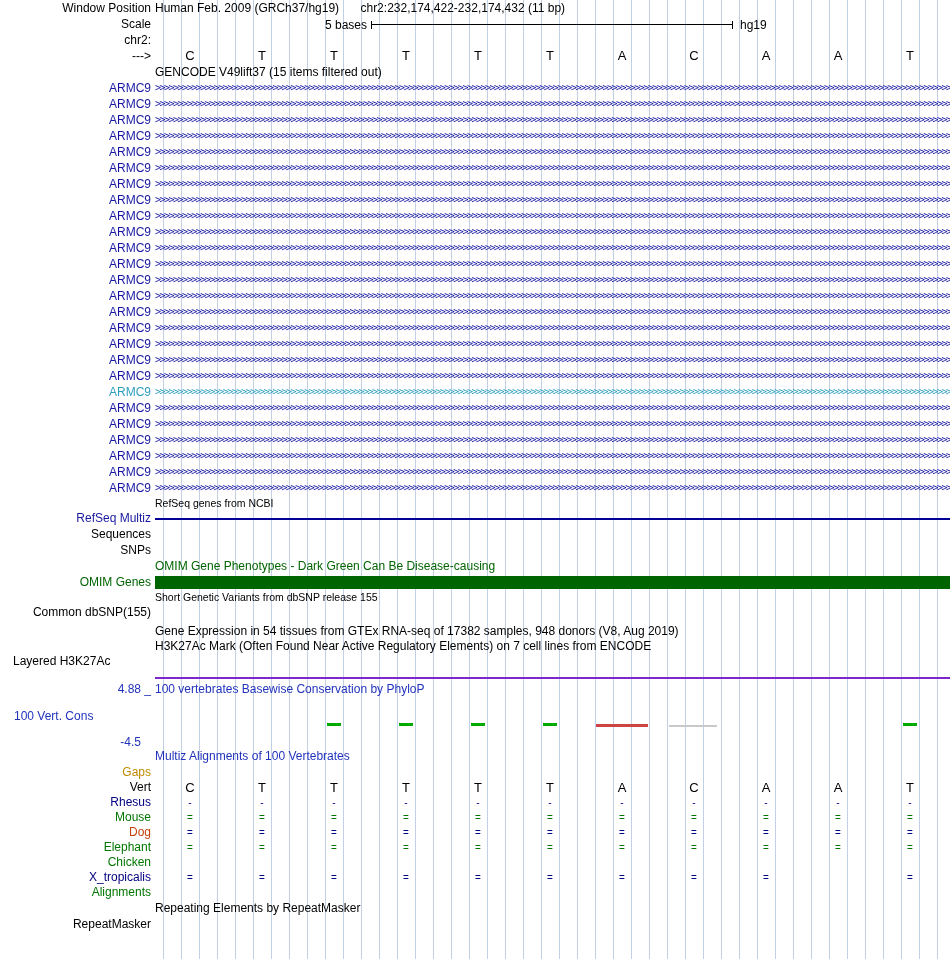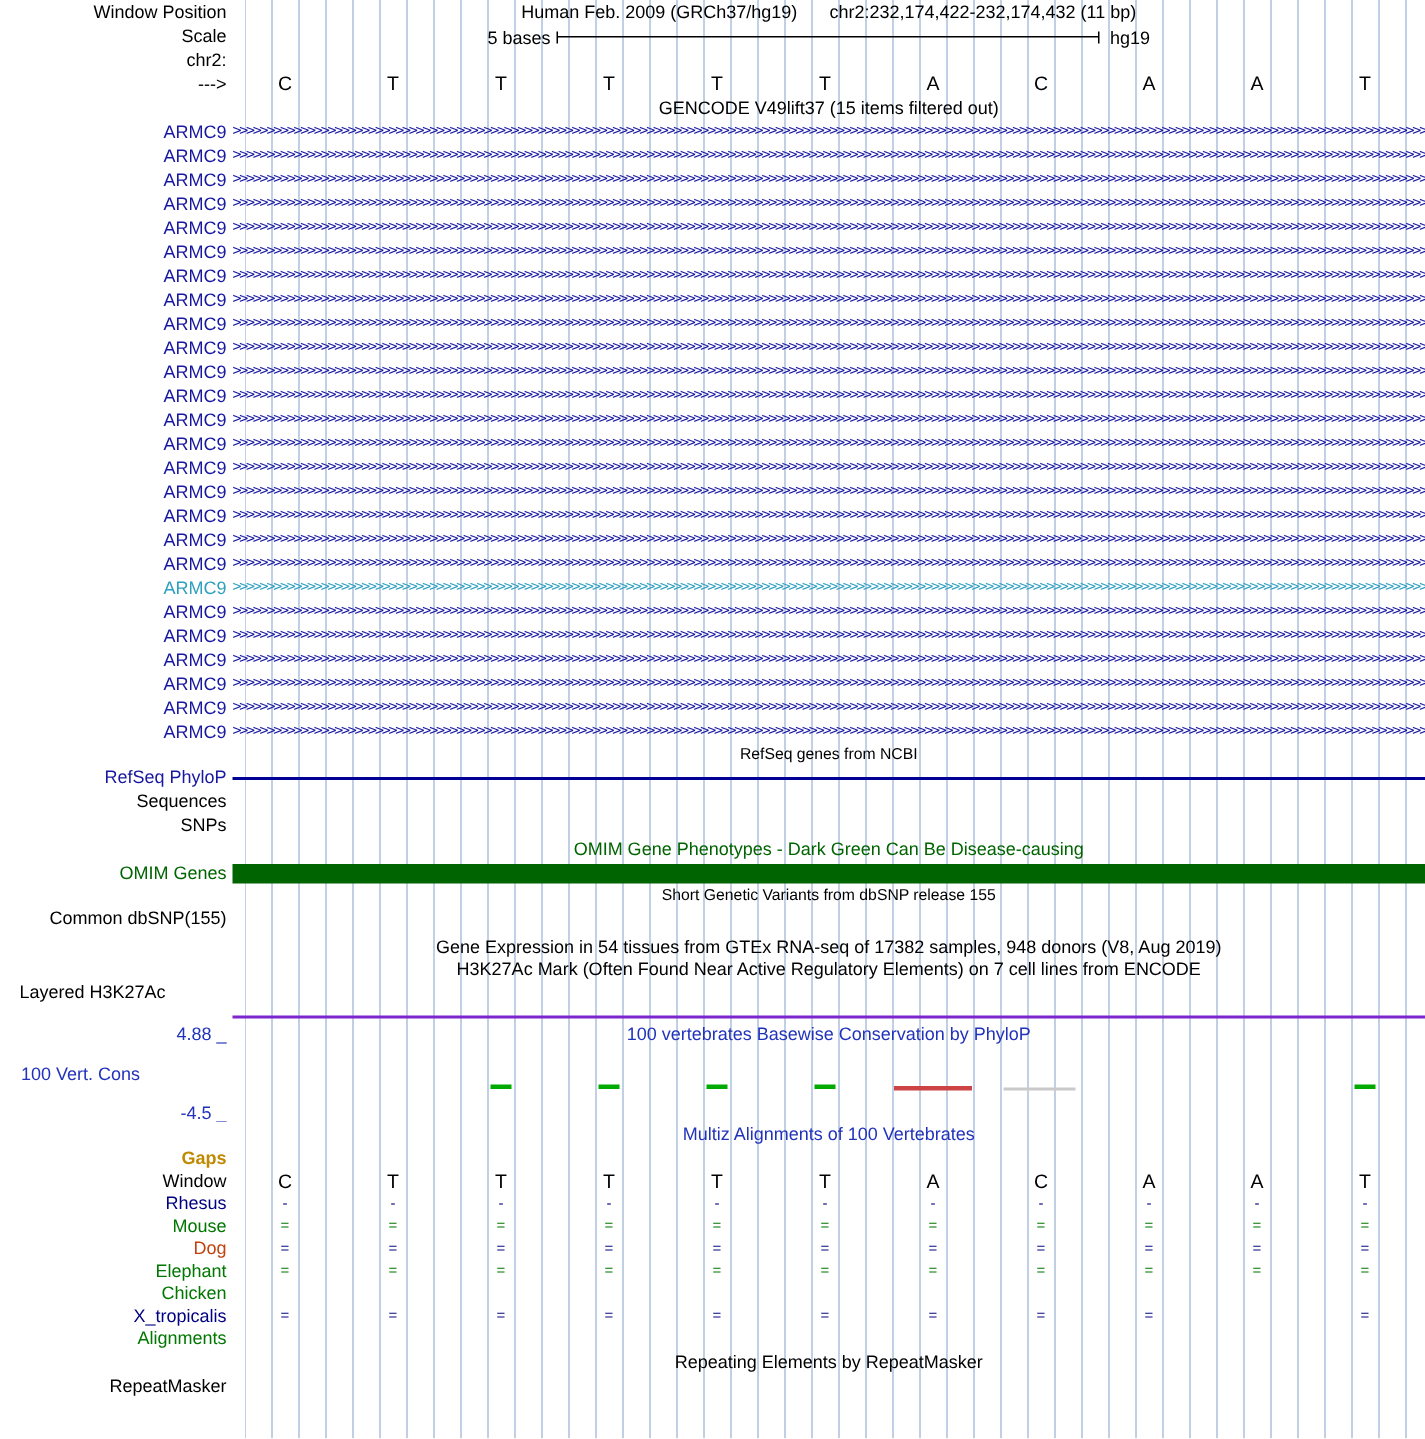--- a/index.html
+++ b/index.html
@@ -4,21 +4,21 @@
 <style>
   *{box-sizing:border-box}
   body{margin:0;background:#fff;font-family:"Liberation Sans",sans-serif;font-size:12px;color:#000}
   .page{position:relative;width:950px;height:959px;overflow:hidden;background:#fff}
   .guides{position:absolute;left:155px;top:0;width:795px;height:100%;
     background:repeating-linear-gradient(to right,transparent 0 8px,var(--guideline) 8px 9px,transparent 9px 18px);
     opacity:.55;pointer-events:none}
   .row{position:relative;display:flex}
   .lbl{flex:0 0 155px;max-width:155px;text-align:right;padding-right:4px;white-space:nowrap;overflow:hidden}
   .trk{flex:1 1 auto;position:relative;min-width:0}
-  .center{text-align:center}
+  .center{text-align:left}
   .sm{font-size:10.5px}
   .abs{position:absolute;white-space:nowrap}
   .ra{text-align:right}
   .pos{position:absolute;transform:translateX(-50%);top:0;white-space:pre}
   .base{font-size:13px}
   .sym{font-size:10px}
   .scalebar{position:absolute;height:8px;border-left:1px solid #000;border-right:1px solid #000}
   .scalebar::before{content:"";position:absolute;left:0;right:0;top:3px;border-top:1px solid #000}
   .coord::after{content:"|";margin-left:1px}
   .grow{height:16px;line-height:16px}
@@ -239,21 +239,21 @@
         </div>
       </div>
     </div>
 
   <div class="row" style="height:14px;line-height:14px">
     <div class="lbl"></div>
     <div class="trk center sm"><span>RefSeq genes from NCBI</span></div>
   </div>
 
   <div class="row" style="height:16px;line-height:16px">
-    <div class="lbl gene-normal">RefSeq PhyloP</div>
+    <div class="lbl gene-normal">RefSeq Multiz</div>
     <div class="trk">
       <div class="hline" style="top:8px;height:2px;background:var(--refseq-line)"></div>
     </div>
   </div>
 
 
   <div class="row" style="height:16px;line-height:16px">
     <div class="lbl">Sequences</div>
     <div class="trk"></div>
   </div>
@@ -332,25 +332,25 @@
       </div>
   </div>
 
   <div class="row" style="height:17px;line-height:17px">
     <div class="lbl"></div>
     <div class="trk center"><span class="hdr-blue">Multiz Alignments of 100 Vertebrates</span></div>
   </div>
 
   <div>
       <div class="row srow">
-        <div class="lbl" style="color: rgb(192, 138, 0); font-weight: bold;">Gaps</div>
+        <div class="lbl" style="color: rgb(192, 138, 0);">Gaps</div>
         <div class="trk"></div>
       </div>
       <div class="row srow">
-        <div class="lbl" style="color: rgb(0, 0, 0);">Window</div>
+        <div class="lbl" style="color: rgb(0, 0, 0);">Vert</div>
         <div class="trk">
           <span class="pos base" style="color: rgb(0, 0, 0); left: 35px;">C</span>
           <span class="pos base" style="color: rgb(0, 0, 0); left: 107px;">T</span>
           <span class="pos base" style="color: rgb(0, 0, 0); left: 179px;">T</span>
           <span class="pos base" style="color: rgb(0, 0, 0); left: 251px;">T</span>
           <span class="pos base" style="color: rgb(0, 0, 0); left: 323px;">T</span>
           <span class="pos base" style="color: rgb(0, 0, 0); left: 395px;">T</span>
           <span class="pos base" style="color: rgb(0, 0, 0); left: 467px;">A</span>
           <span class="pos base" style="color: rgb(0, 0, 0); left: 539px;">C</span>
           <span class="pos base" style="color: rgb(0, 0, 0); left: 611px;">A</span>

